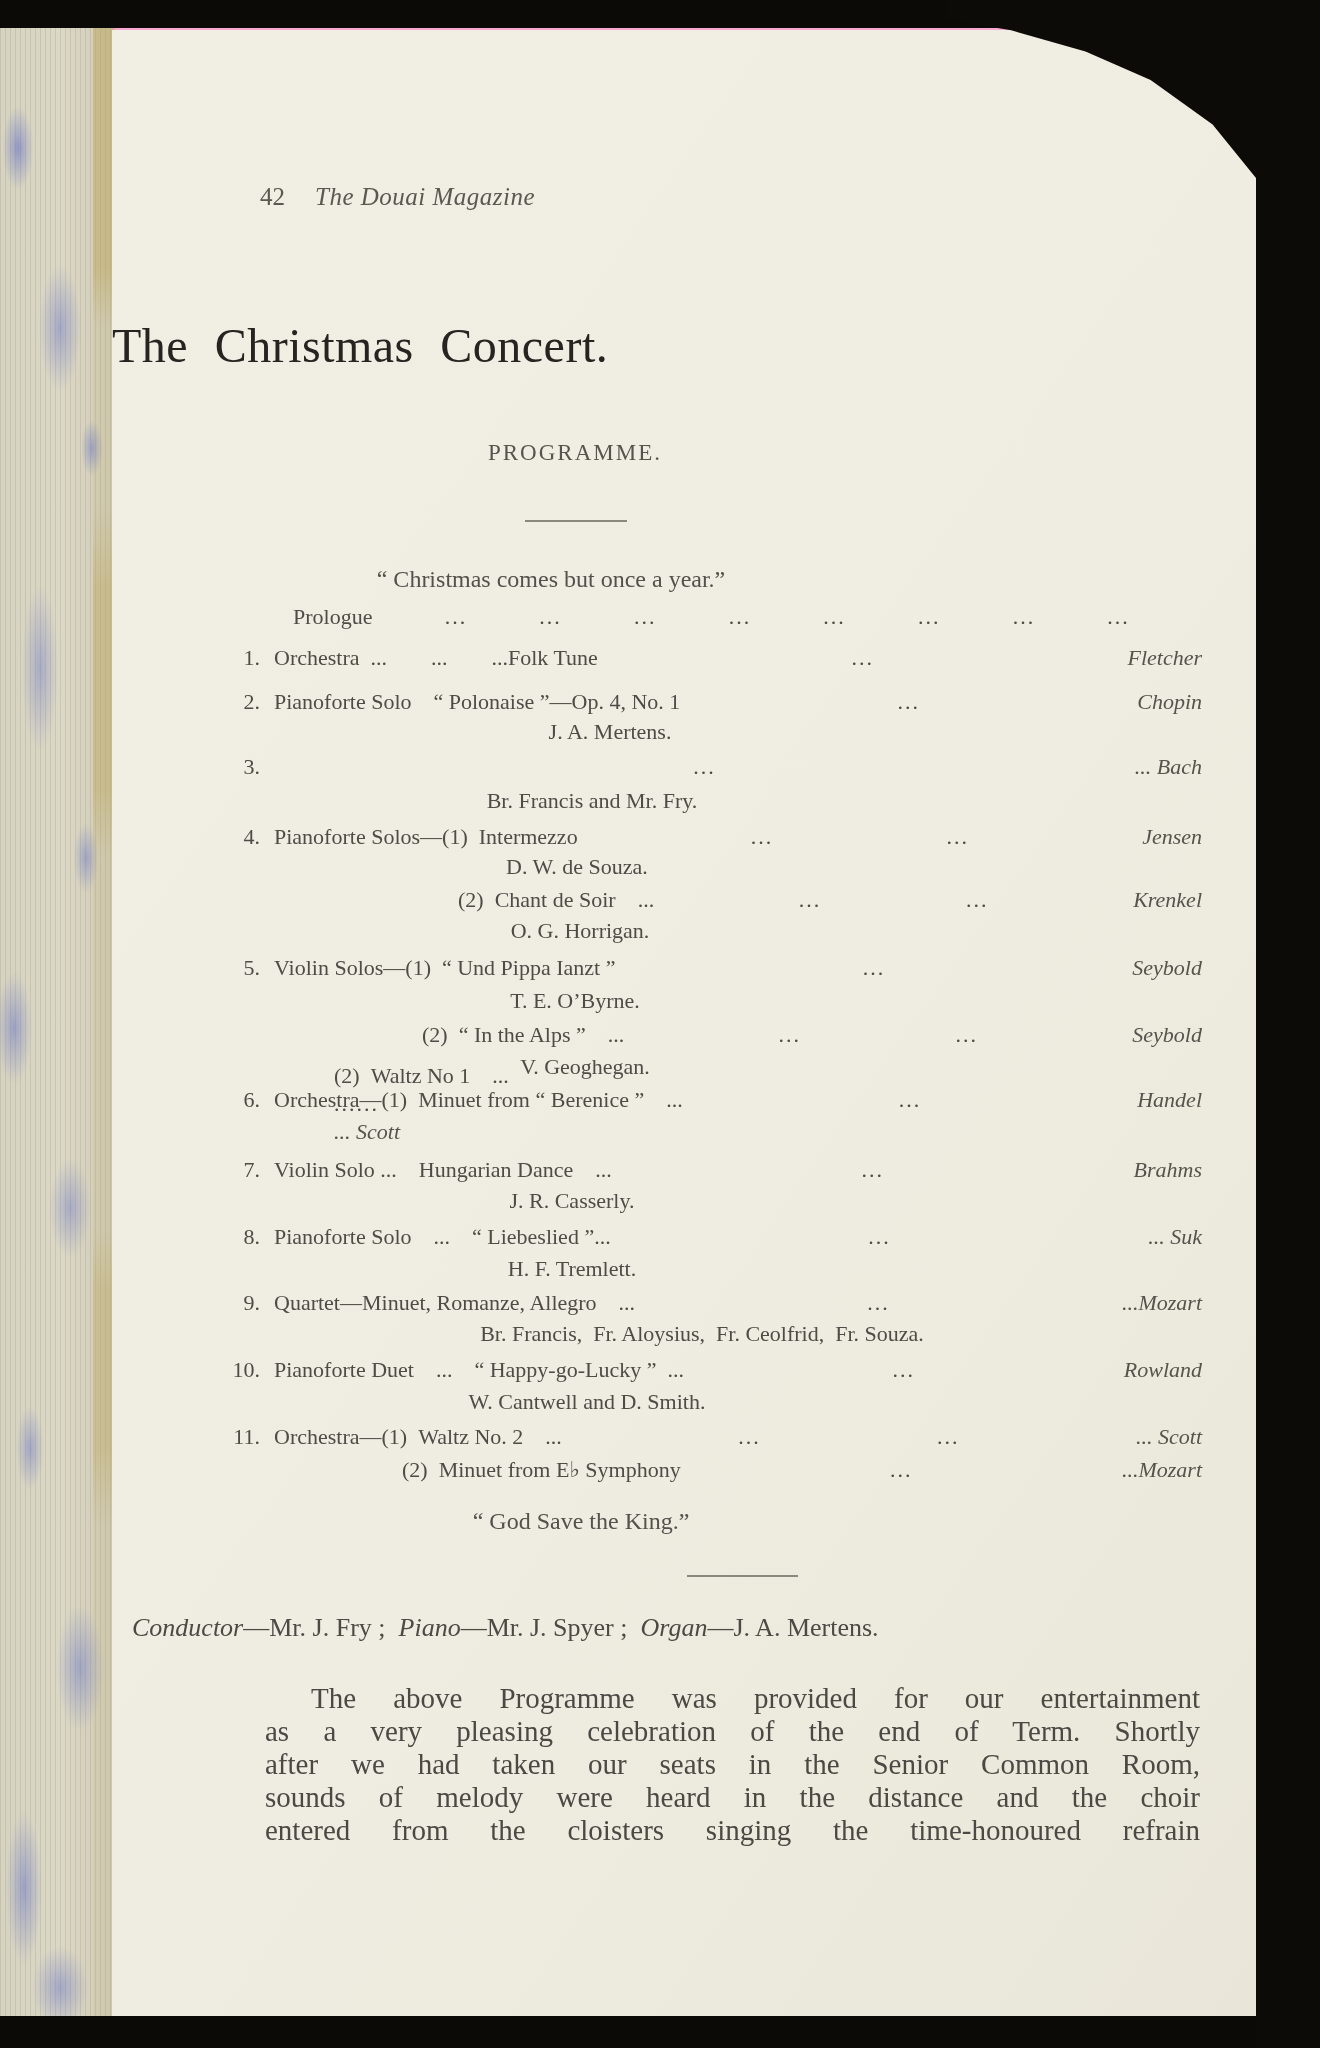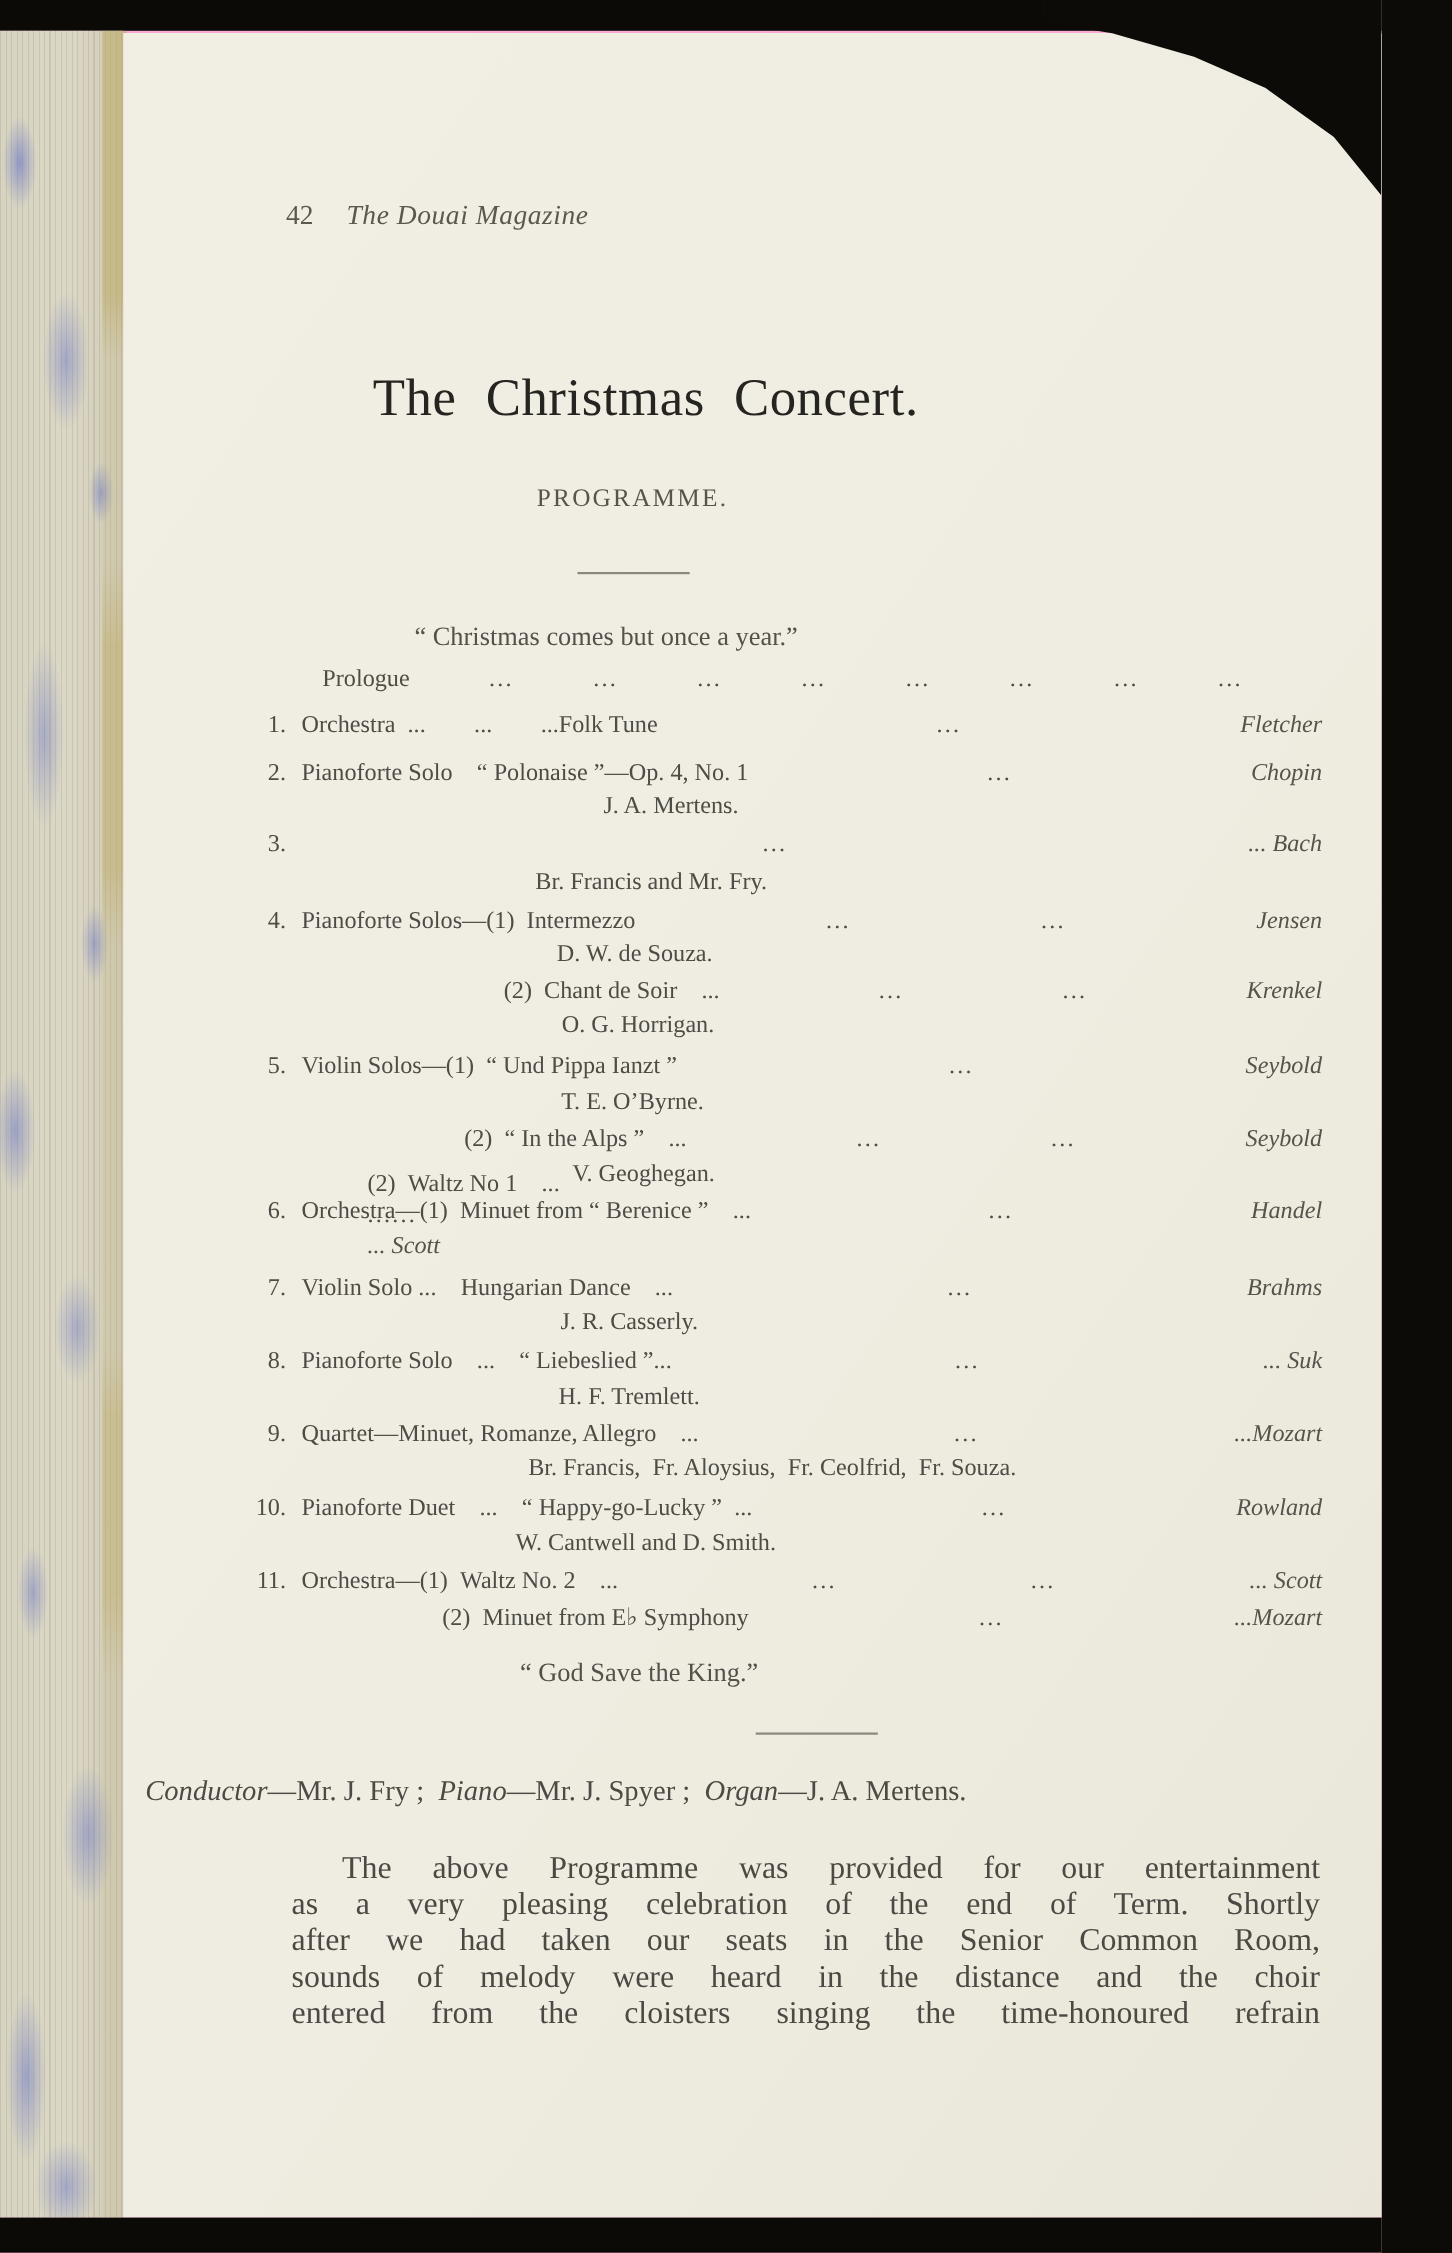--- a/index.html
+++ b/index.html
@@ -39,21 +39,21 @@
   #wedge{position:absolute;top:0;right:0;width:310px;height:178px;background:#0d0b07;
     clip-path:polygon(0 0,100% 0,100% 100%,86% 70%,66% 45%,45% 29%,21% 17%,0 11%);}
   #bottom-band{position:absolute;left:0;top:2016px;width:1320px;height:32px;background:#0c0a06;}
   #top-band{position:absolute;left:0;top:0;width:1320px;height:28px;background:#0c0a06;}
 
   
   .abs{position:absolute;}
   #running-head{top:153px;left:148px;font-size:25px;color:#5a5850;}
   #running-head .num{font-style:normal;margin-right:30px;}
   #running-head .mag{font-style:italic;letter-spacing:.5px;}
-  #article-title{top:304px;left:0;width:950px;text-align:center;font-size:48px;line-height:56px;
+  #article-title{top:288px;left:0;width:950px;text-align:left;font-size:48px;line-height:56px;
     color:#262420;word-spacing:14px;letter-spacing:.5px;}
   #programme-heading{top:410px;left:0;width:926px;text-align:center;font-size:23px;
     letter-spacing:2px;color:#56544d;}
   .rule{height:2px;background:#8a877e;}
   #rule-1{top:490px;left:413px;width:102px;}
   #rule-2{top:1545px;left:575px;width:111px;}
   #quote-top{top:536px;left:-61px;width:1000px;text-align:center;font-size:24px;color:#53514b;}
 
   .row{position:absolute;left:90px;width:1000px;display:flex;align-items:baseline;
     font-size:22px;line-height:28px;color:#4e4c46;white-space:pre;}

